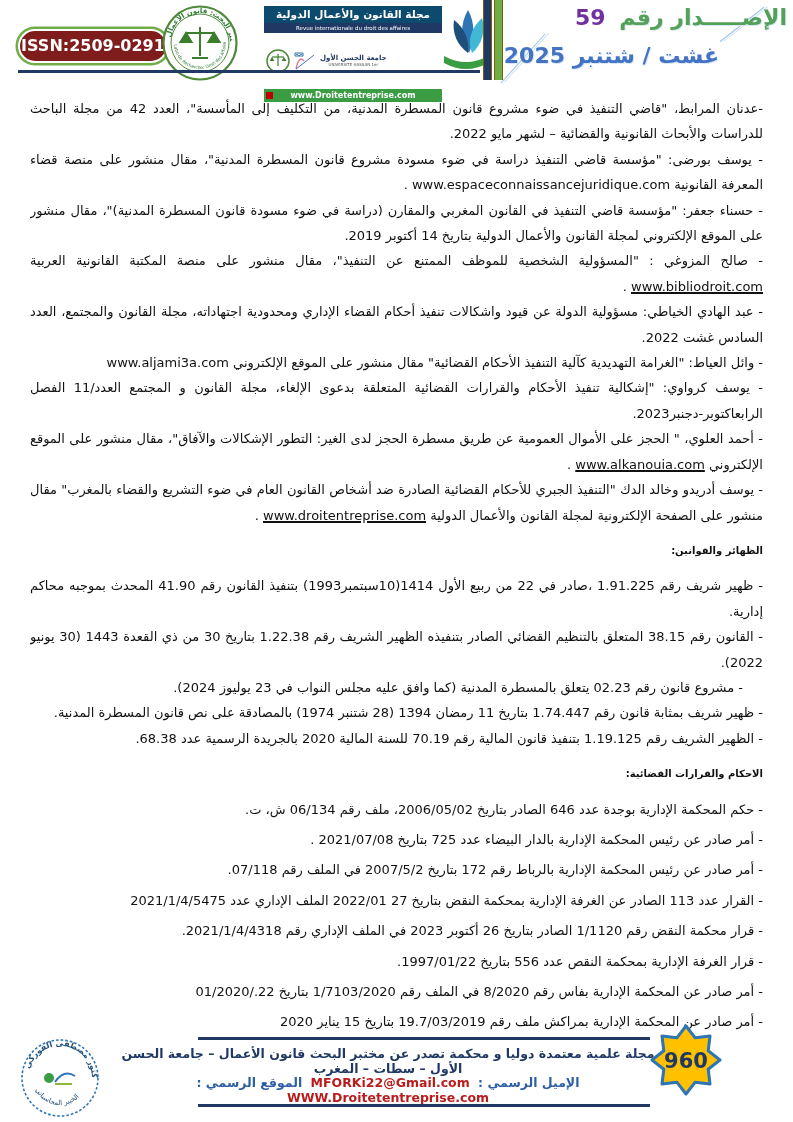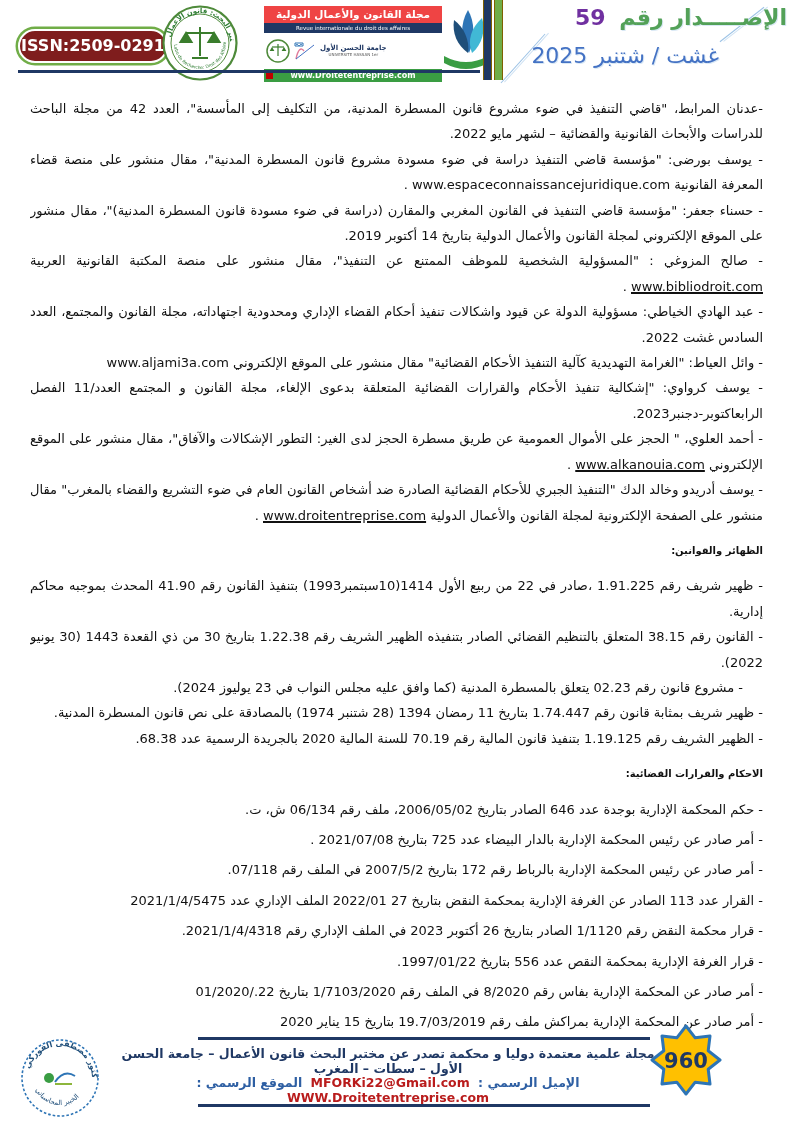--- a/index.html
+++ b/index.html
@@ -6,39 +6,39 @@
   .page{position:relative;width:793px;height:1122px;background:#fff;overflow:hidden;
         font-family:"DejaVu Sans",sans-serif;color:#111;}
 
   
   .hdr{position:absolute;top:0;left:0;width:793px;height:92px;}
   .issn{position:absolute;left:18px;top:29px;width:146px;height:30px;background:#7f1d1d;
         border:2.5px solid #fff;box-shadow:0 0 0 2.5px #70ad47;border-radius:18px;
         color:#fff;font-weight:bold;font-size:16px;line-height:30px;text-align:center;direction:ltr;}
   .lab-seal{position:absolute;left:161px;top:4px;}
   .banner{position:absolute;left:264px;top:6px;width:178px;height:68px;}
-  .banner-top{height:17px;background:#ef4444;color:#fff;font-size:10.5px;font-weight:bold;
+  .banner-top{height:17px;background:#0c4a6e;color:#fff;font-size:10.5px;font-weight:bold;
               text-align:center;line-height:17px;}
   .banner-sub{height:10px;background:#1f3864;color:#fff;font-size:5.5px;text-align:center;line-height:10px;}
-  .banner-mid{height:28px;background:#fff;display:flex;align-items:center;gap:2px;direction:ltr;padding:4px 2px;}
+  .banner-mid{height:28px;background:#fff;display:flex;align-items:center;gap:2px;direction:ltr;padding:14px 2px;}
   .banner-univ{font-size:7px;color:#1f3864;font-weight:bold;line-height:1.05;text-align:center;}
   .banner-univ small{font-size:4px;color:#555;font-weight:normal;display:block;}
   .banner-bot{height:13px;background:#3a9d43;color:#fff;font-size:8px;font-weight:bold;
               text-align:center;line-height:13px;position:relative;direction:ltr;}
   .banner-bot::before{content:"";position:absolute;left:2px;top:3px;width:7px;height:7px;background:#c00000;}
   .leaves{position:absolute;left:438px;top:6px;}
   .vbar{position:absolute;top:0;height:80px;width:7px;border-left:1.5px solid #7f6000;border-right:1.5px solid #7f6000;}
   .vbar.navy{left:483px;background:#1f3864;}
   .vbar.green{left:494px;background:#70ad47;}
   .hdr-rule{position:absolute;left:18px;top:70px;width:462px;height:3px;background:#1f3864;}
   .issue-block{position:absolute;left:504px;top:0;width:287px;height:90px;}
   .issue-line1{position:absolute;top:5px;right:4px;font-size:22px;font-weight:bold;direction:rtl;white-space:nowrap;}
   .issue-label{color:#53a158;text-shadow:1px 1px 0 #d9e8f5;}
   .issue-number{color:#7030a0;margin-right:6px;}
-  .issue-line2{position:absolute;top:43px;right:72px;font-size:22px;font-weight:normal;color:#4472c4;
+  .issue-line2{position:absolute;top:43px;right:72px;font-size:22px;font-weight:bold;color:#4472c4;
                text-shadow:1px 1px 0 #d9e8f5;direction:rtl;white-space:nowrap;}
   .diag{position:absolute;height:0;border-top:1.5px solid #9dc3e6;box-shadow:3px 2px 0 #cfe2f3;}
   .diag.a{left:-14px;top:58px;width:66px;transform:rotate(-48deg);}
   .diag.b{left:210px;top:24px;width:56px;transform:rotate(-38deg);}
 
   
   .bodytext{position:absolute;top:96px;left:30px;width:733px;height:934px;overflow:hidden;
             direction:rtl;text-align:justify;font-size:13px;line-height:25.4px;}
   .para{margin:0;}
   .para.heading{font-weight:bold;font-size:10px;margin:10px 0;}

